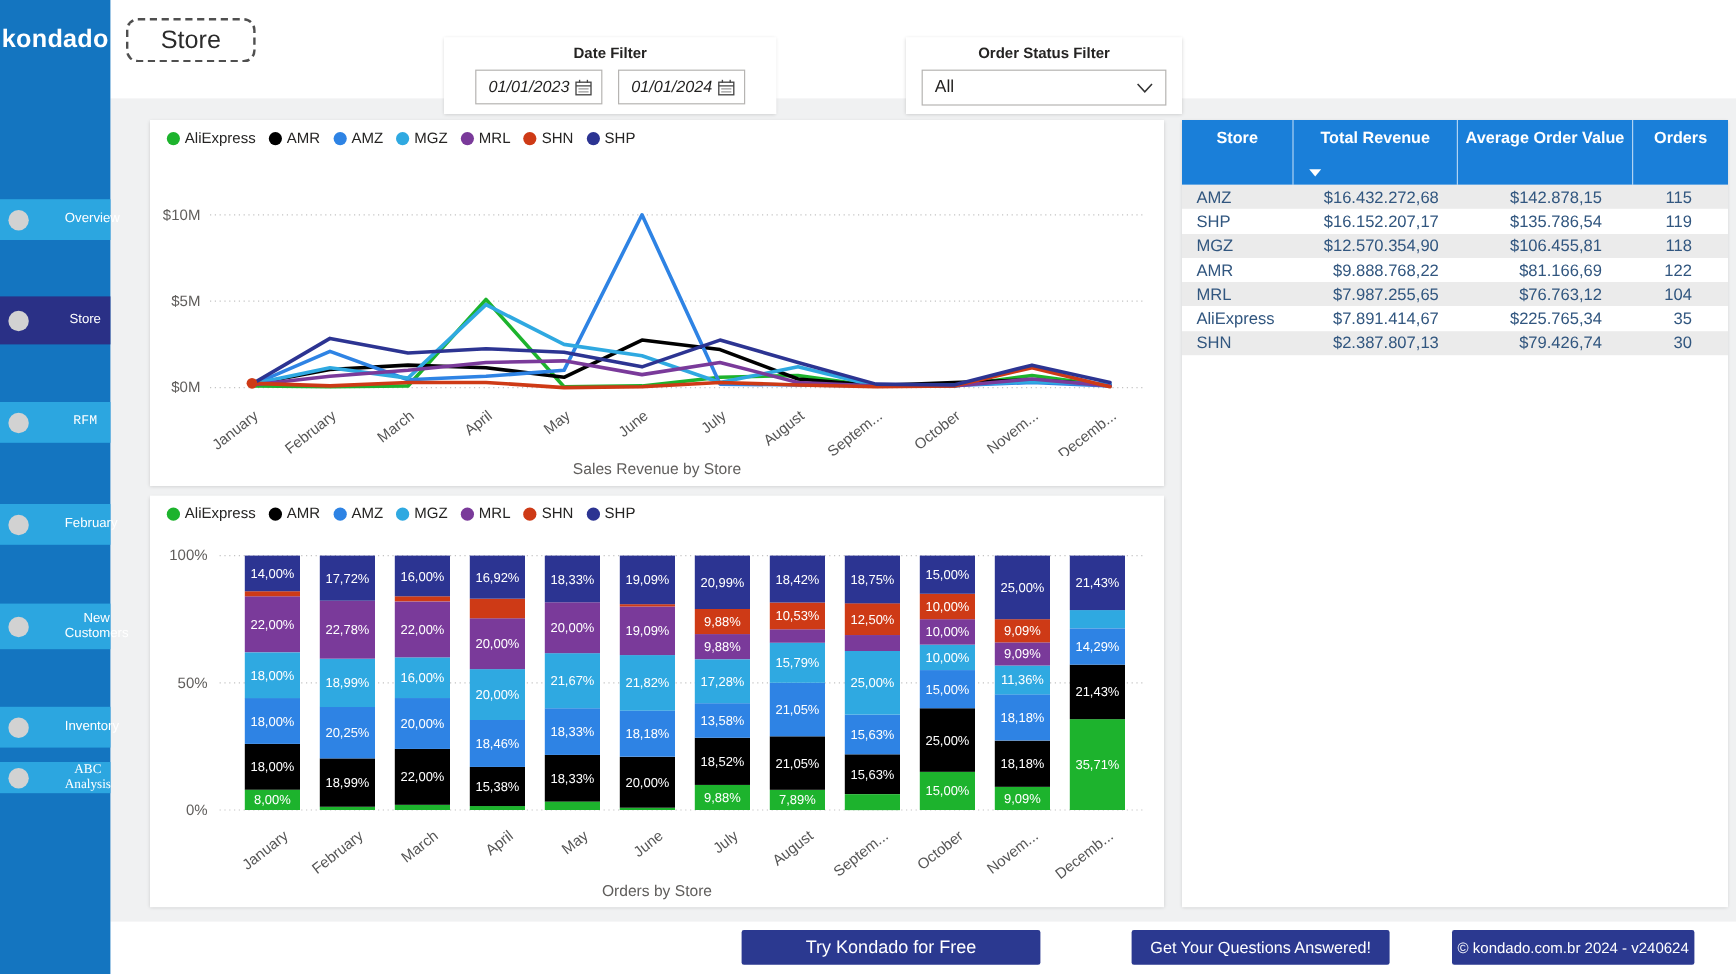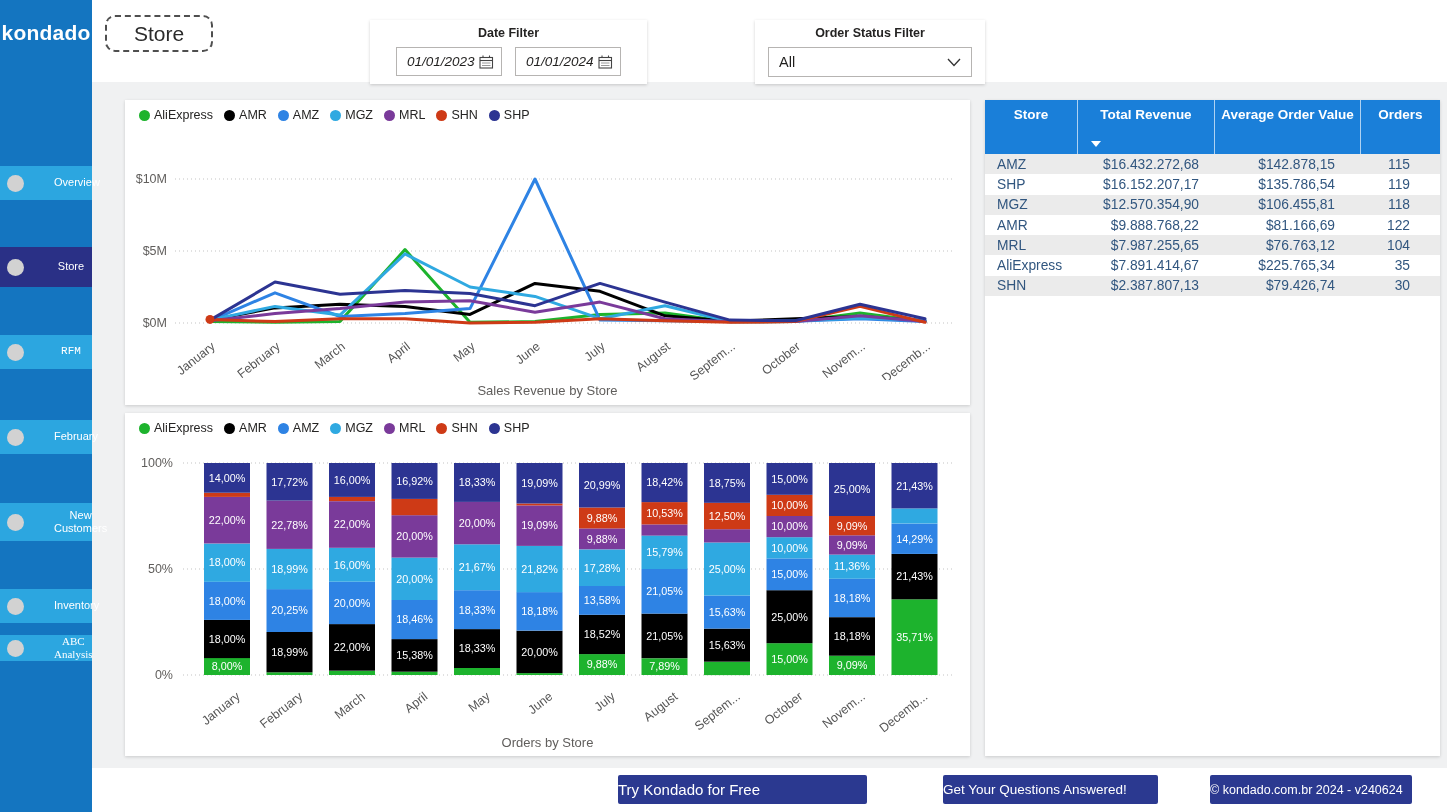--- a/index.html
+++ b/index.html
@@ -14,21 +14,21 @@
   .nav-item { position:absolute; left:0; width:92px; background:#2CA6E0; display:flex; align-items:center; cursor:pointer;gap:28px; }
   .nav-item.active { background:#2A3086; }
   .nav-bullet { width:17px; height:17px; border-radius:50%; background:#D2D2D2; margin-left:7px; flex:none; }
   .nav-label { flex:1; text-align:center; color:#fff; font-size:11px; line-height:1.2; padding:0 4px 0 2px; }
   .nav-0 { top:166px; height:34px; } .nav-1 { top:247px; height:40px; } .nav-2 { top:335px; height:34px;font-family:Liberation Mono, monospace; }
   .nav-3 { top:420px; height:34px; } .nav-4 { top:503px; height:38px; } .nav-5 { top:589px; height:34px; }
   .nav-6 { top:635px; height:26px;font-family:Liberation Serif, serif; }
 
   
   .title-btn { position:absolute; left:105px; top:15px; height:37px; padding:4px 27px; border:2px dashed #4F4F4F; border-radius:10px; font-size:21px; color:#2B2B2B; background:transparent; display:flex; align-items:center; }
-  .filter-card { position:absolute; top:20px; background:#fff; box-shadow:0 1px 3px rgba(0,0,0,.18); }
+  .filter-card { position:absolute; top:31px; background:#fff; box-shadow:0 1px 3px rgba(0,0,0,.18); }
   .filter-card.date { left:370px; width:277px; height:64px; }
   .filter-card.status { left:755px; width:230px; height:64px; }
   .filter-title { font-size:12.5px; font-weight:bold; color:#252423; text-align:center; padding-top:6px; }
   .date-row { display:flex; justify-content:center; gap:13px; margin-top:7px;font-style:italic; }
   .date-box { width:106px; height:29px; border:1px solid #B6B4B2; background:#fff; display:flex; align-items:center; justify-content:space-between; padding:0 7px 0 10px; font-size:13.5px; color:#201F1E; }
   .select-box { width:204px; height:30px; border:1px solid #B6B4B2; background:#fff; margin:7px auto 0; display:flex; align-items:center; justify-content:space-between; padding:0 10px; font-size:14.5px; color:#201F1E; }
   .cta-btn { position:absolute; left:1112px; top:17px; width:300px; height:51px; background:#2B3990; color:#fff; font-size:15.5px; display:flex; align-items:center; justify-content:center; border-radius:2px; cursor:pointer; }
 
   
   .card { position:absolute; background:#fff; box-shadow:0 1px 3px rgba(0,0,0,.16); }
@@ -57,21 +57,21 @@
   .t-head .hcell:last-child { border-right:none; }
   .sort-tri { position:absolute; left:13px; bottom:7px; width:0; height:0; border-left:5px solid transparent; border-right:5px solid transparent; border-top:6px solid #fff; }
   .t-row { display:grid; grid-template-columns:93px 137px 146px 79px; height:20.3px; align-items:center; font-size:13.8px; color:#31567F; cursor:pointer; }
   .t-row:nth-child(odd) { background:#EBEBEB; }
   .t-row .c0 { padding-left:12px; text-align:left; }
   .t-row .c1 { padding-right:16px; text-align:right; }
   .t-row .c2 { padding-right:26px; text-align:right; }
   .t-row .c3 { padding-right:30px; text-align:right; }
 
   
-  .foot-btn { position:absolute; top:775px; height:29px; background:#2B3990; color:#fff; display:flex; align-items:center; border-radius:2px; cursor:pointer; }
+  .foot-btn { position:absolute; top:775px; height:29px; background:#2B3990; color:#fff; display:flex; align-items:center; justify-content:center; border-radius:2px; cursor:pointer; }
   .foot-0 { left:618px; width:249px; font-size:15px; }
   .foot-1 { left:943px; width:215px; font-size:13.5px; }
   .foot-2 { left:1210px; width:202px; font-size:12.5px; }
 </style>
 </head>
 <body>
 
 <div class="stage">
   <div class="gray-band"></div>
 

